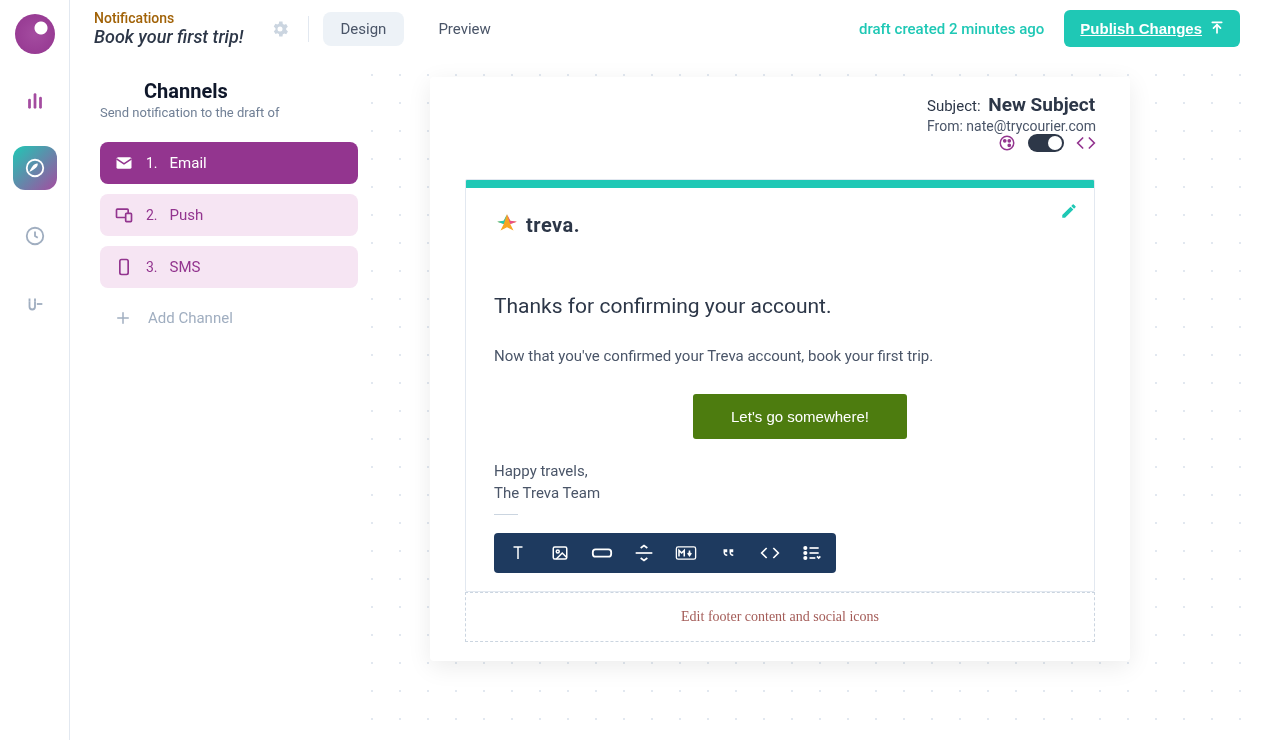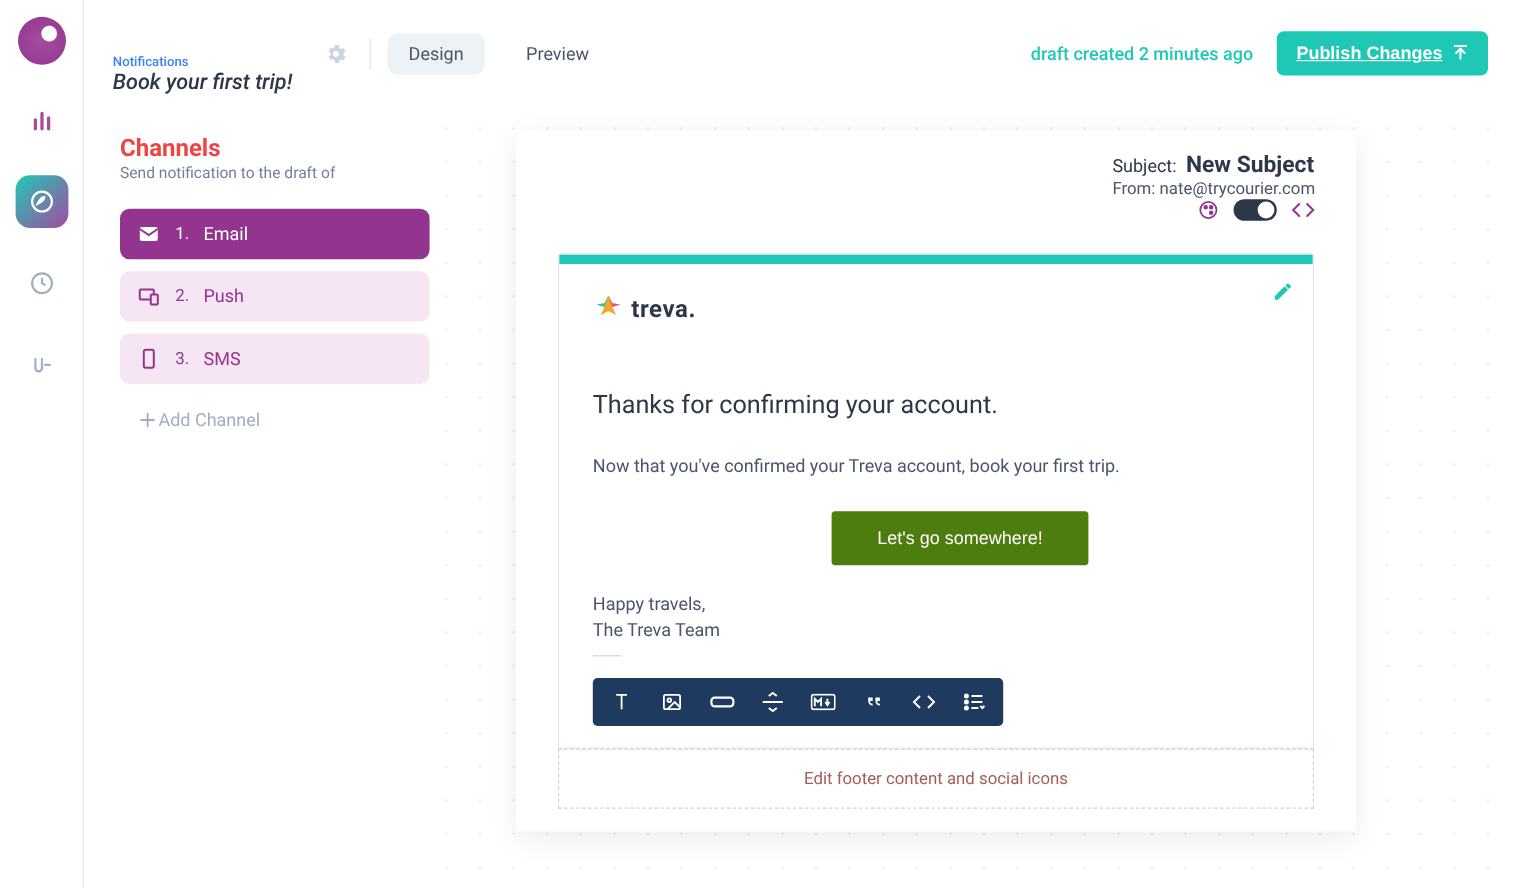--- a/index.html
+++ b/index.html
@@ -52,21 +52,21 @@
       height: 100%;
     }
     .topbar {
       display: flex;
       align-items: center;
       padding: 10px 24px 6px 24px;
       border-bottom: 0;
       gap: 14px;
     }
     .title-block { flex: 0 0 auto; margin-right: 8px; }
-    .title-block .crumb { color: #3b82f6; font-size: 11px; font-weight: 500; margin-top: 35px; }
+    .title-block .crumb { color: #a16207; font-size: 14px; font-weight: 500; }
     .title-block .title { color: #2d3748; font-size: 18px; font-weight: 500; font-style: italic; }
     .gear-btn {
       width: 28px; height: 28px; display:flex; align-items:center; justify-content:center;
       color: #cbd5e0; cursor:pointer;
     }
     .vsep { width: 1px; height: 26px; background: #e2e8f0; }
     .mode-tabs { display:flex; gap: 16px; }
     .mode-tab {
       padding: 8px 18px; border-radius: 8px;
       font-size: 15px; color: #4a5568; cursor: pointer;
@@ -79,38 +79,38 @@
       padding: 10px 16px; border-radius: 6px;
       font-size: 15px; font-weight: 600;
       display: flex; align-items: flex-start; gap: 8px;
       cursor: pointer;
       text-decoration: underline;
     }
     .content-row { display:flex; flex:1; overflow:hidden; }
     .channels {
       width: 300px; padding: 26px 12px 0 30px;
     }
-    .channels h2 { font-size: 20px; color: #ef4444; font-weight: 700; }
+    .channels h2 { font-size: 20px; color: #0f172a; font-weight: 700; margin-left: 44px; }
     .channels .sub { font-size: 13px; color: #718096; margin-top: 2px; }
     .channel-list { margin-top: 22px; display:flex; flex-direction:column; gap:10px; }
     .channel-item {
       display:flex; align-items:center; gap:12px;
       padding: 11px 14px;
       border-radius: 8px;
       background: #f6e5f3;
       color: #93358f;
       cursor: pointer;
     }
     .channel-item .num { font-size: 14px; }
     .channel-item .label { font-size: 15px; }
     .channel-item.active {
       background: #93358f; color: #fff;
     }
     .channel-add {
-      display:flex; align-items:center; 
+      display:flex; align-items:center; gap:16px;
       padding: 11px 14px; color:#a0aec0; cursor: pointer;
       font-size: 15px;
     }
     .canvas-wrap {
       flex:1; position: relative;
       background-image: radial-gradient(#e2e8f0 1px, transparent 1px);
       background-size: 28px 28px;
       background-position: 16px 8px;
       padding: 24px 40px 0 60px;
     }
@@ -172,20 +172,21 @@
     .tb-btn { width:24px; height:24px; display:flex; align-items:center; justify-content:center; cursor:pointer;}
     .footer-box {
       margin-top: 0;
       border: 1px dashed #cbd5e0;
       border-top: 1px dashed #cbd5e0;
       padding: 16px;
       text-align: center;
       color: #a45c58;
       font-size: 14px;
       cursor: pointer;
+      font-family: Liberation Serif, serif;
     }
     .cursor-arrow {
       position: absolute;
       left: 283px; top: 147px;
       font-size: 14px;
       pointer-events: none;
       color: #000;
     }
     svg { display:block; }
   </style>

